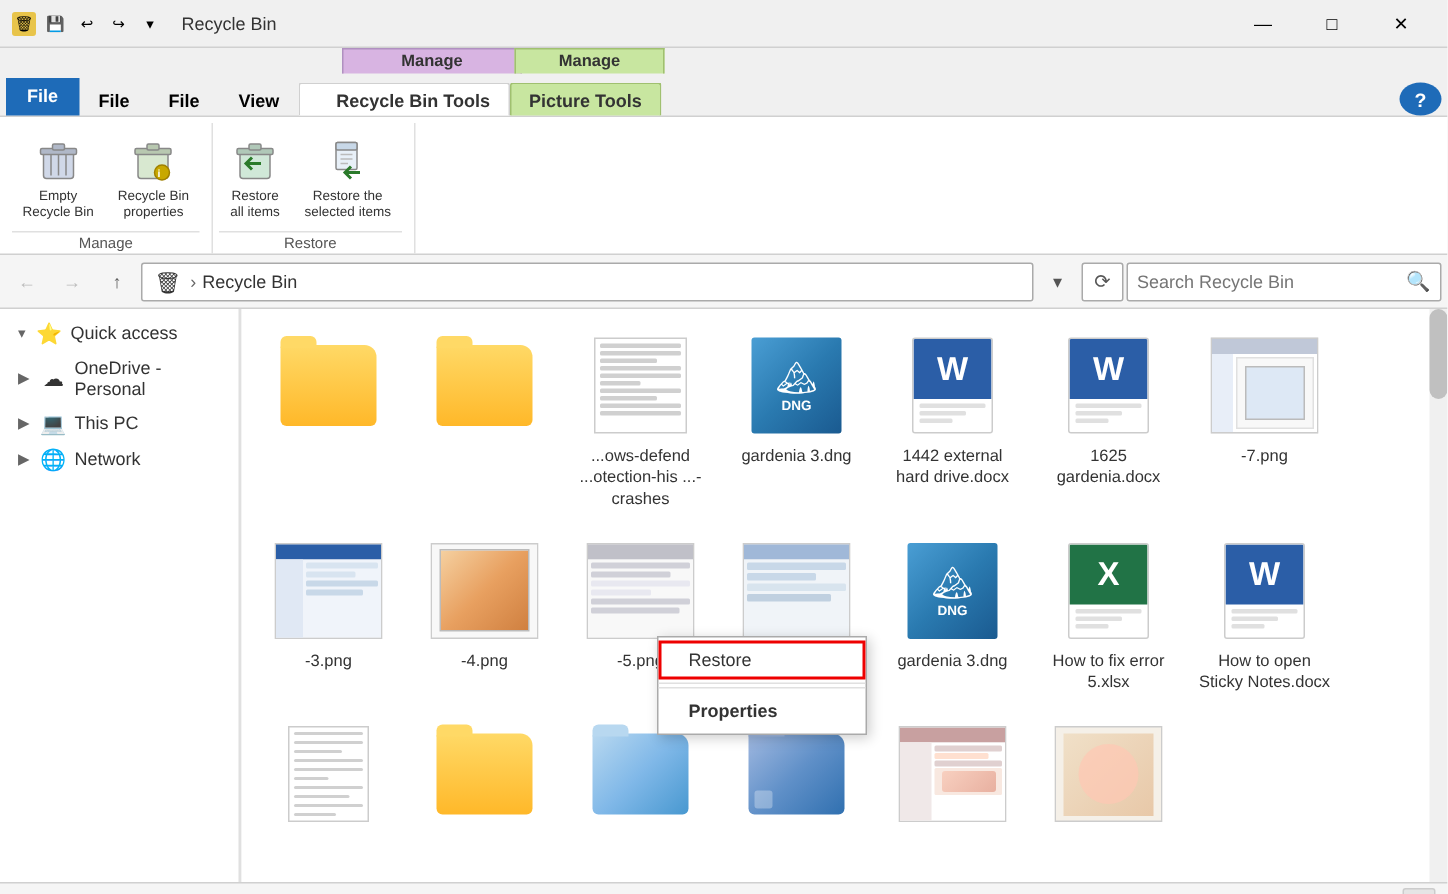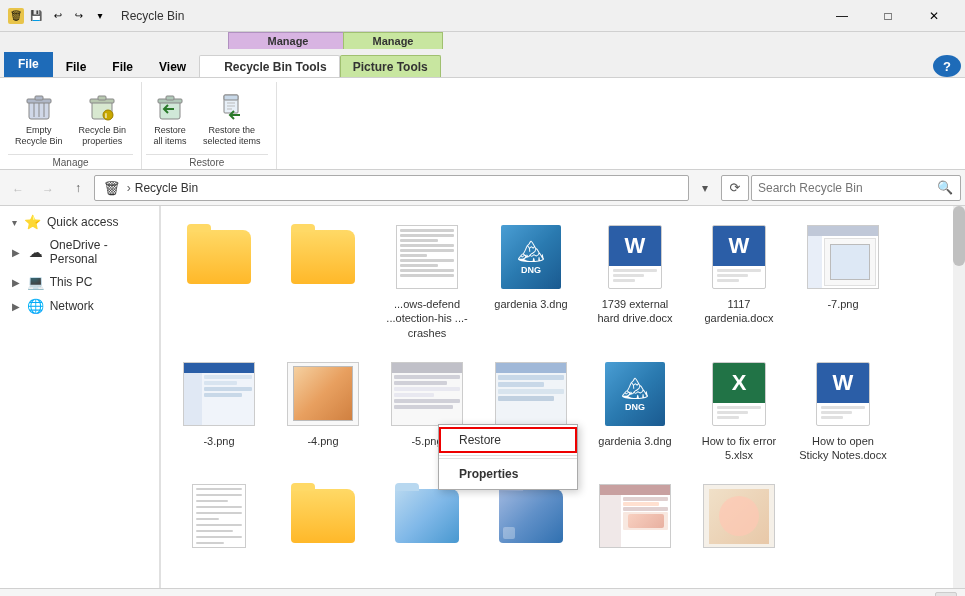--- a/index.html
+++ b/index.html
@@ -562,37 +562,37 @@
             <div style="height:40px;background:#2b5ea7;display:flex;align-items:center;justify-content:center;">
               <span style="color:white;font-size:22px;font-weight:bold;">W</span>
             </div>
             <div style="flex:1;padding:3px 4px;">
               <div style="height:3px;background:#e0e0e0;margin-bottom:2px;border-radius:1px;"></div>
               <div style="height:3px;background:#e0e0e0;margin-bottom:2px;border-radius:1px;width:70%;"></div>
               <div style="height:3px;background:#e0e0e0;border-radius:1px;width:50%;"></div>
             </div>
           </div>
         </div>
-        <div class="file-label">1739 external hard drive.docx</div>
+        <div class="file-label">1442 external hard drive.docx</div>
       </div>
 
       <div class="file-item">
         <div class="file-icon">
           <div style="width:54px;height:64px;background:white;border:1px solid #ccc;display:flex;flex-direction:column;overflow:hidden;border-radius:2px;">
             <div style="height:40px;background:#2b5ea7;display:flex;align-items:center;justify-content:center;">
               <span style="color:white;font-size:22px;font-weight:bold;">W</span>
             </div>
             <div style="flex:1;padding:3px 4px;">
               <div style="height:3px;background:#e0e0e0;margin-bottom:2px;border-radius:1px;"></div>
               <div style="height:3px;background:#e0e0e0;margin-bottom:2px;border-radius:1px;width:70%;"></div>
               <div style="height:3px;background:#e0e0e0;border-radius:1px;width:50%;"></div>
             </div>
           </div>
         </div>
-        <div class="file-label">1117 gardenia.docx</div>
+        <div class="file-label">1625 gardenia.docx</div>
       </div>
 
       <div class="file-item">
         <div class="file-icon">
           <div class="thumb-screenshot" style="width:72px;height:64px;">
             <div class="thumb-ss-bar" style="height:10px;background:#c0c8d8;"></div>
             <div class="thumb-ss-content">
               <div class="thumb-ss-side" style="background:#e8eef8;"></div>
               <div class="thumb-ss-main">
                 <div style="height:100%;background:#f8f8f8;border:1px solid #e0e0e0;display:flex;align-items:center;justify-content:center;">

